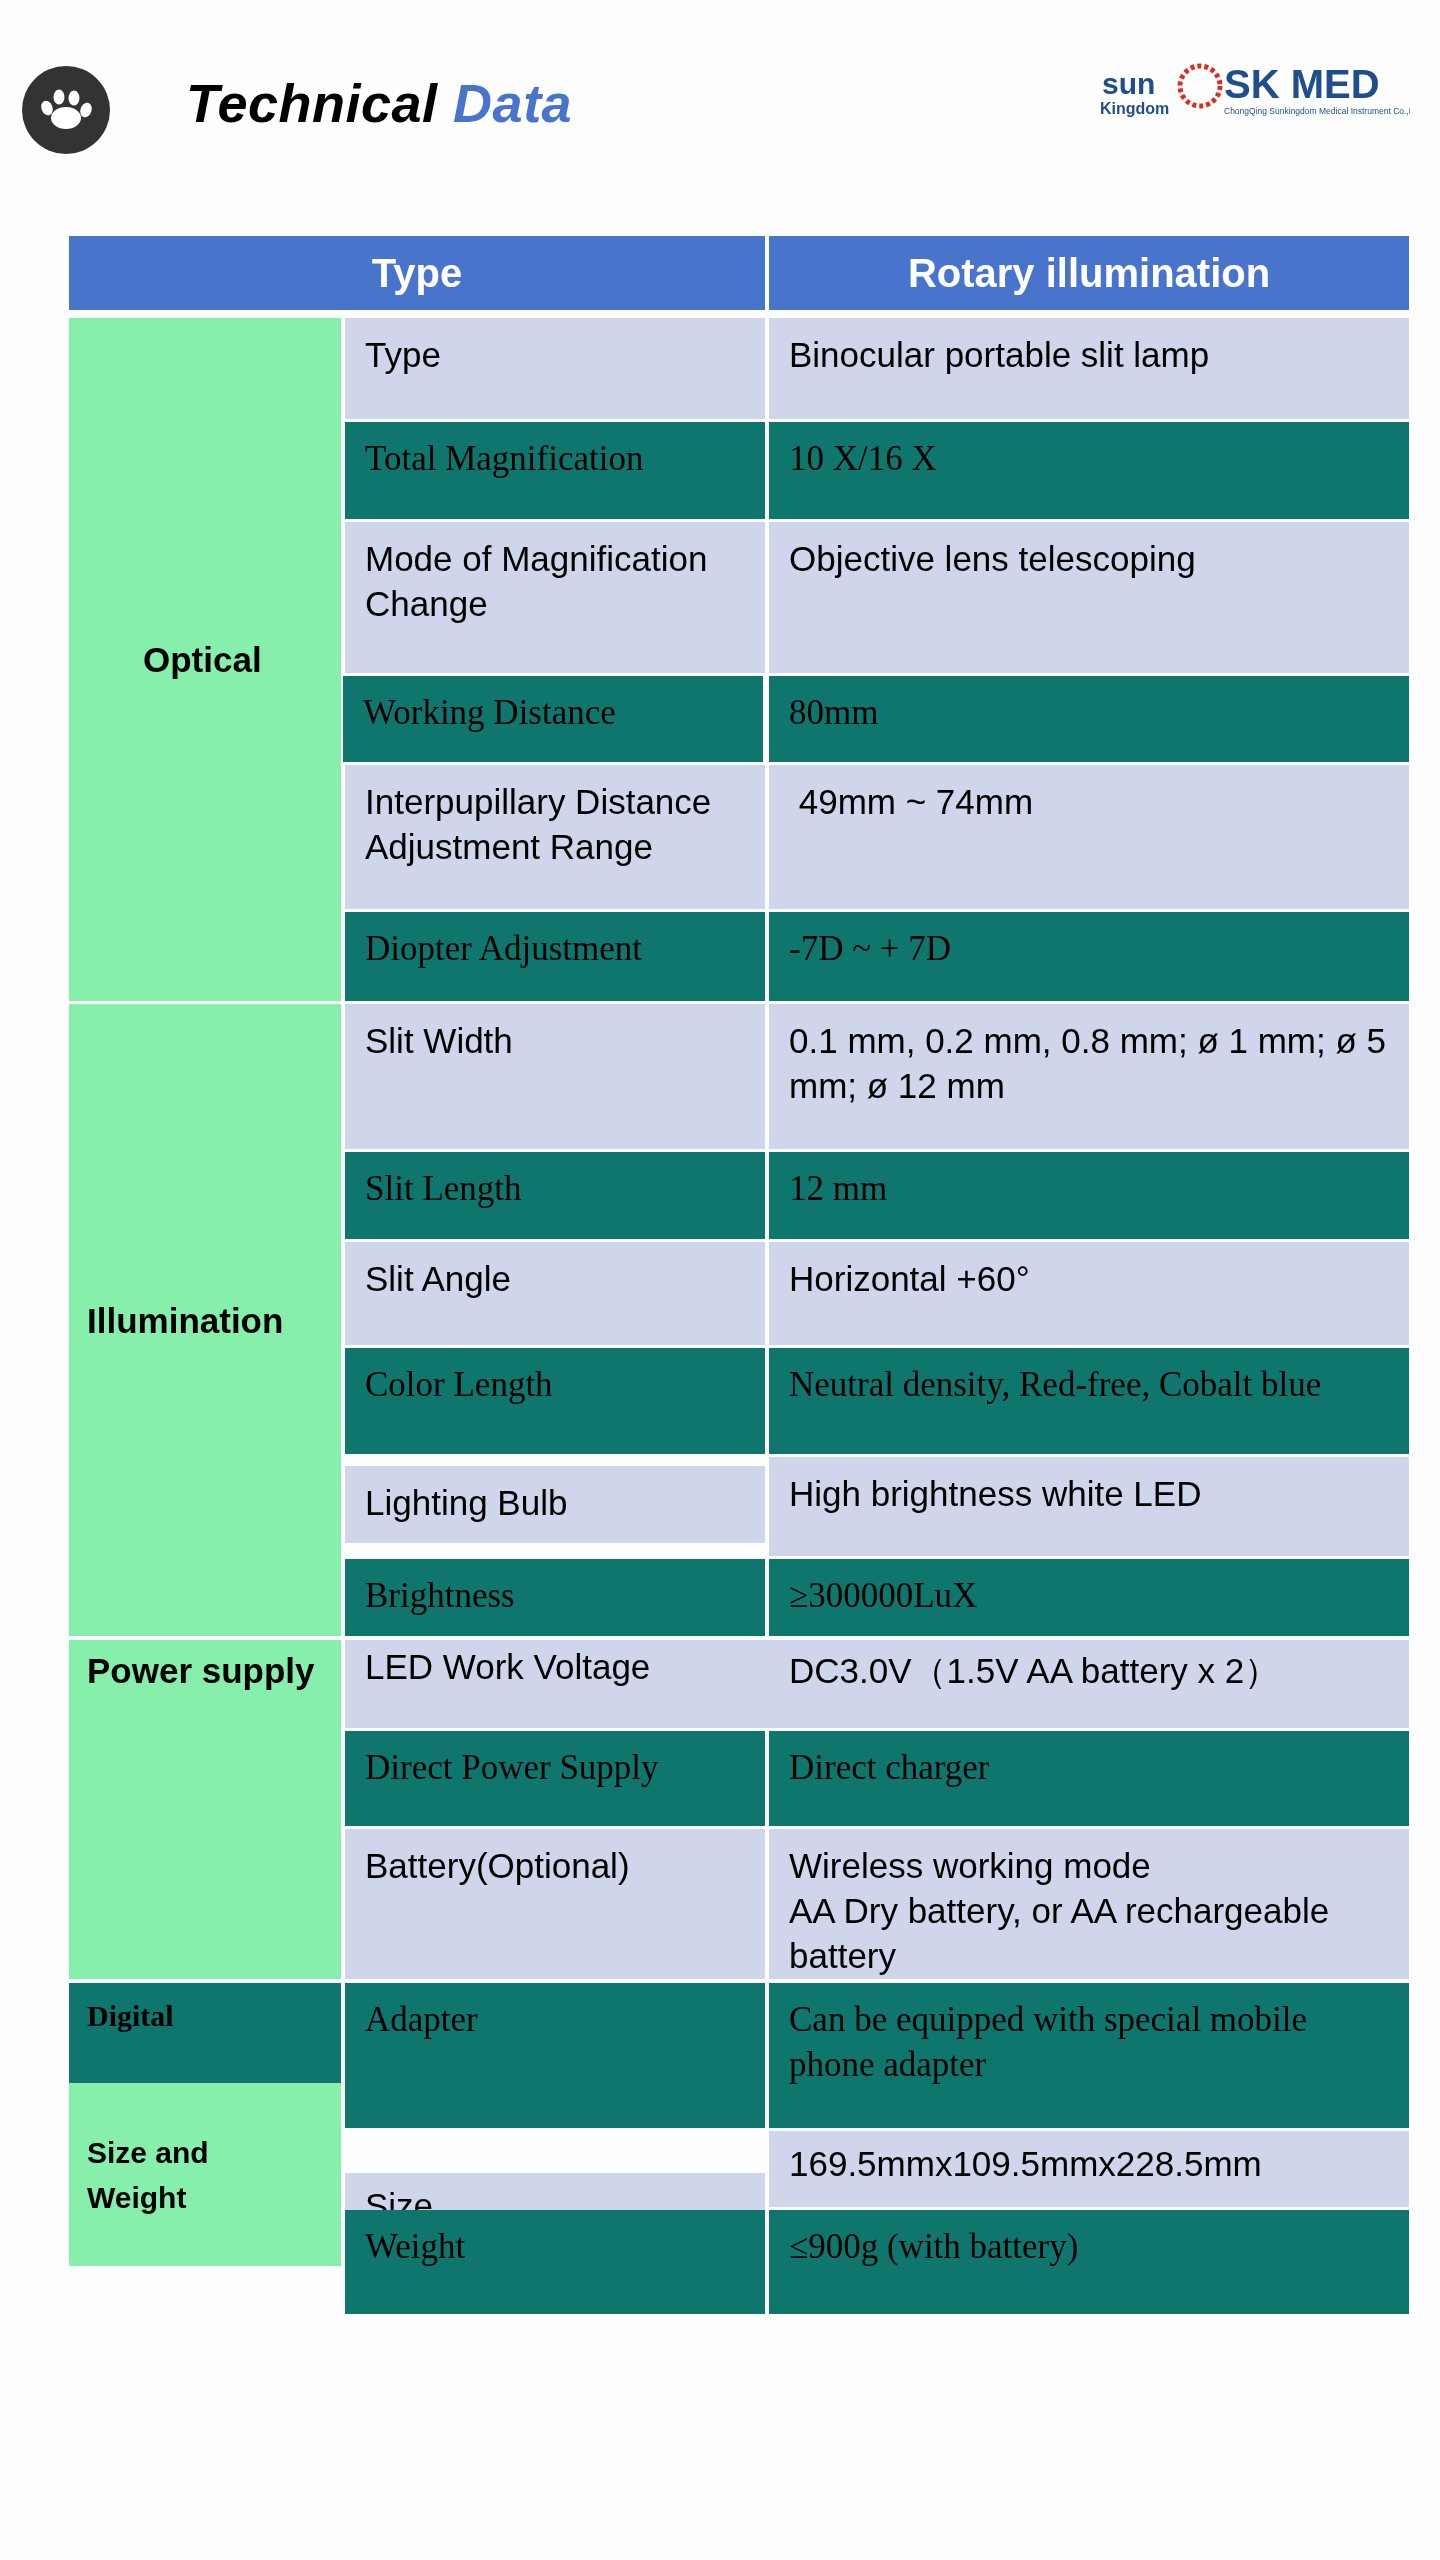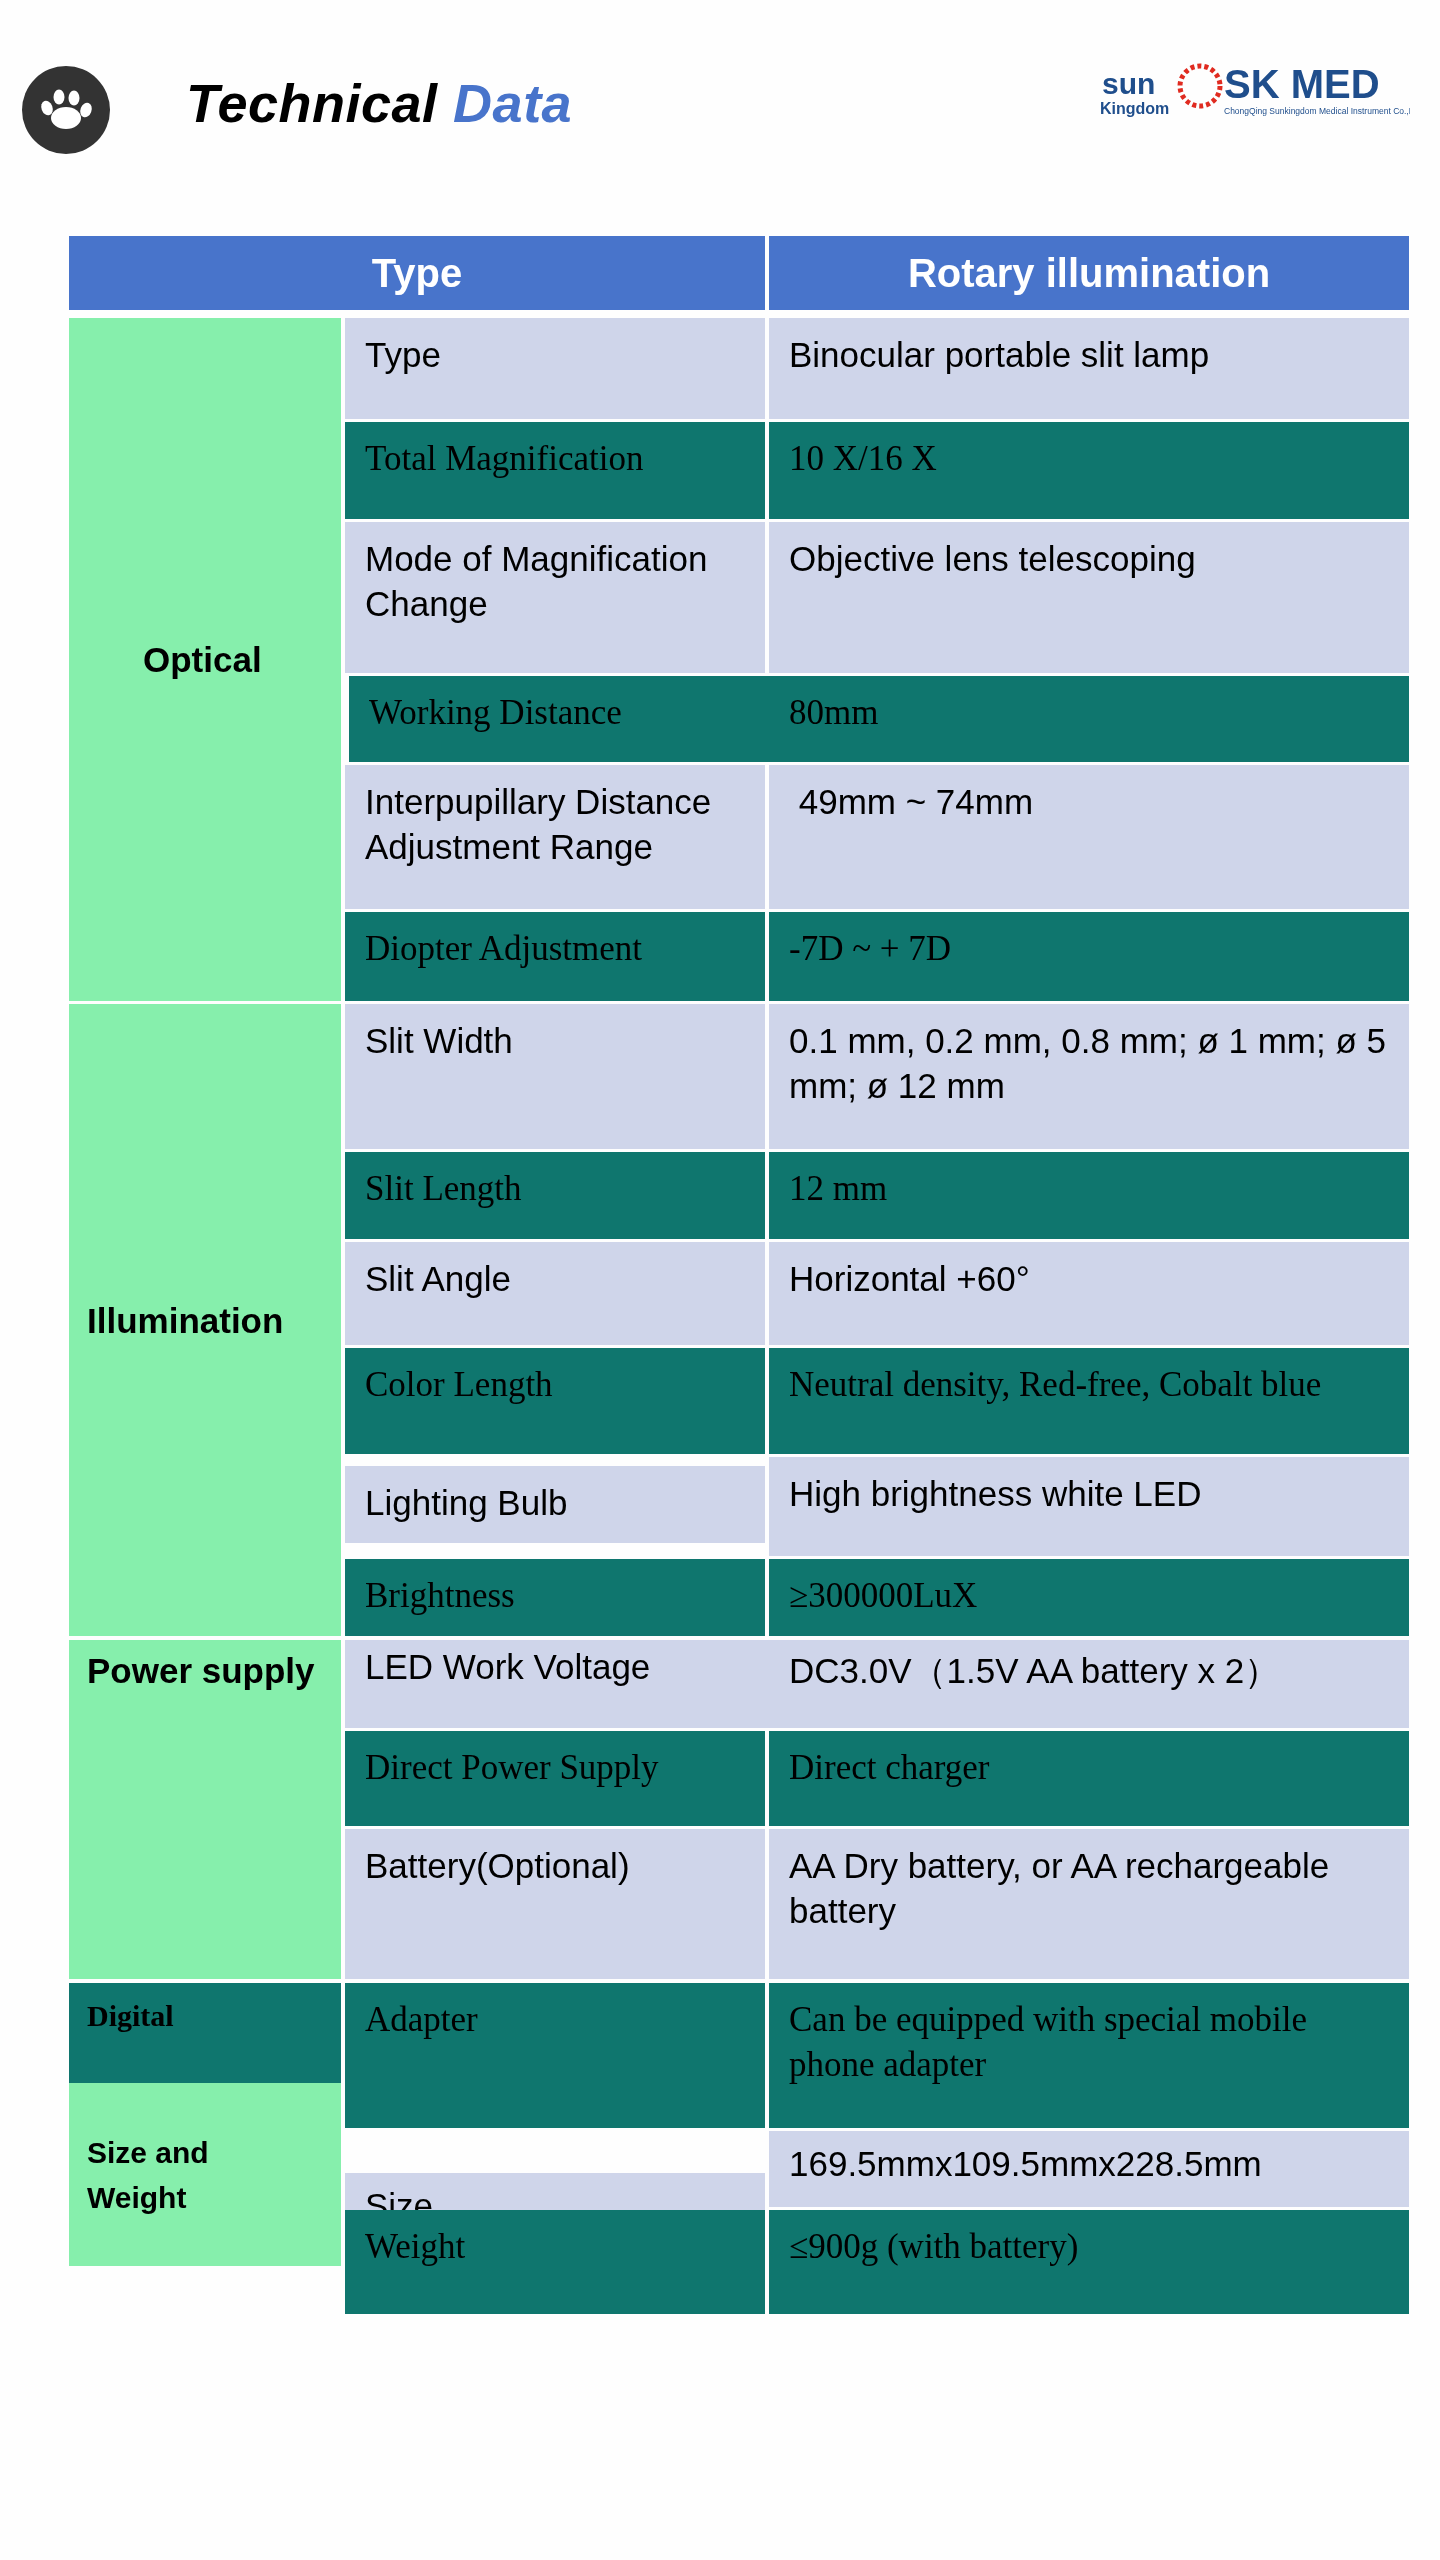--- a/index.html
+++ b/index.html
@@ -66,21 +66,21 @@
 
   <div class="cell dark txt" style="left:276px;top:82px;width:420px;height:101px">Type</div>
   <div class="cell dark txt" style="left:700px;top:82px;width:640px;height:101px">Binocular portable slit lamp</div>
 
   <div class="cell light txt" style="left:276px;top:186px;width:420px;height:97px">Total Magnification</div>
   <div class="cell light txt" style="left:700px;top:186px;width:640px;height:97px">10 X/16 X</div>
 
   <div class="cell dark txt" style="left:276px;top:286px;width:420px;height:151px">Mode of Magnification Change</div>
   <div class="cell dark txt" style="left:700px;top:286px;width:640px;height:151px">Objective lens telescoping</div>
 
-  <div class="cell light txt" style="left:280px;top:440px;width:420px;height:86px">Working Distance</div>
+  <div class="cell light txt" style="left:274px;top:440px;width:420px;height:86px">Working Distance</div>
   <div class="cell light txt" style="left:700px;top:440px;width:640px;height:86px">80mm</div>
 
   <div class="cell dark txt" style="left:276px;top:529px;width:420px;height:144px">Interpupillary Distance Adjustment Range</div>
   <div class="cell dark txt" style="left:700px;top:529px;width:640px;height:144px;white-space:pre"> 49mm ~ 74mm</div>
 
   <div class="cell light txt" style="left:276px;top:676px;width:420px;height:89px">Diopter Adjustment</div>
   <div class="cell light txt" style="left:700px;top:676px;width:640px;height:89px">-7D ~ + 7D</div>
 
   <div class="cell grp center" style="left:0;top:768px;width:272px;height:632px;padding-left:18px">Illumination</div>
 
@@ -105,20 +105,21 @@
   <div class="cell grp top" style="left:0;top:1404px;width:272px;height:339px;padding-top:8px">Power supply</div>
 
   <div class="cell dark txt" style="left:276px;top:1404px;width:436px;height:88px;padding-top:4px">LED Work Voltage</div>
   <div class="cell dark txt" style="left:700px;top:1404px;width:640px;height:88px;padding-top:8px">DC3.0V（1.5V AA battery x 2）</div>
 
   <div class="cell light txt" style="left:276px;top:1495px;width:420px;height:95px">Direct Power Supply</div>
   <div class="cell light txt" style="left:700px;top:1495px;width:640px;height:95px">Direct charger</div>
 
   <div class="cell dark txt" style="left:276px;top:1593px;width:420px;height:150px">Battery(Optional)</div>
   <div class="cell dark txt" style="left:700px;top:1593px;width:640px;height:150px">
+    <div>Wireless working mode</div>
     <div>AA Dry battery, or AA rechargeable battery</div>
   </div>
 
   <div class="cell grp top small light" style="left:0;top:1747px;width:272px;height:145px;padding-top:10px">Digital</div>
 
   <div class="cell light txt" style="left:276px;top:1747px;width:420px;height:145px">Adapter</div>
   <div class="cell light txt" style="left:700px;top:1747px;width:640px;height:145px">Can be equipped with special mobile phone adapter</div>
 
   <div class="cell grp center small" style="left:0;top:1847px;width:272px;height:183px;padding-right:120px">Size and Weight</div>
 

